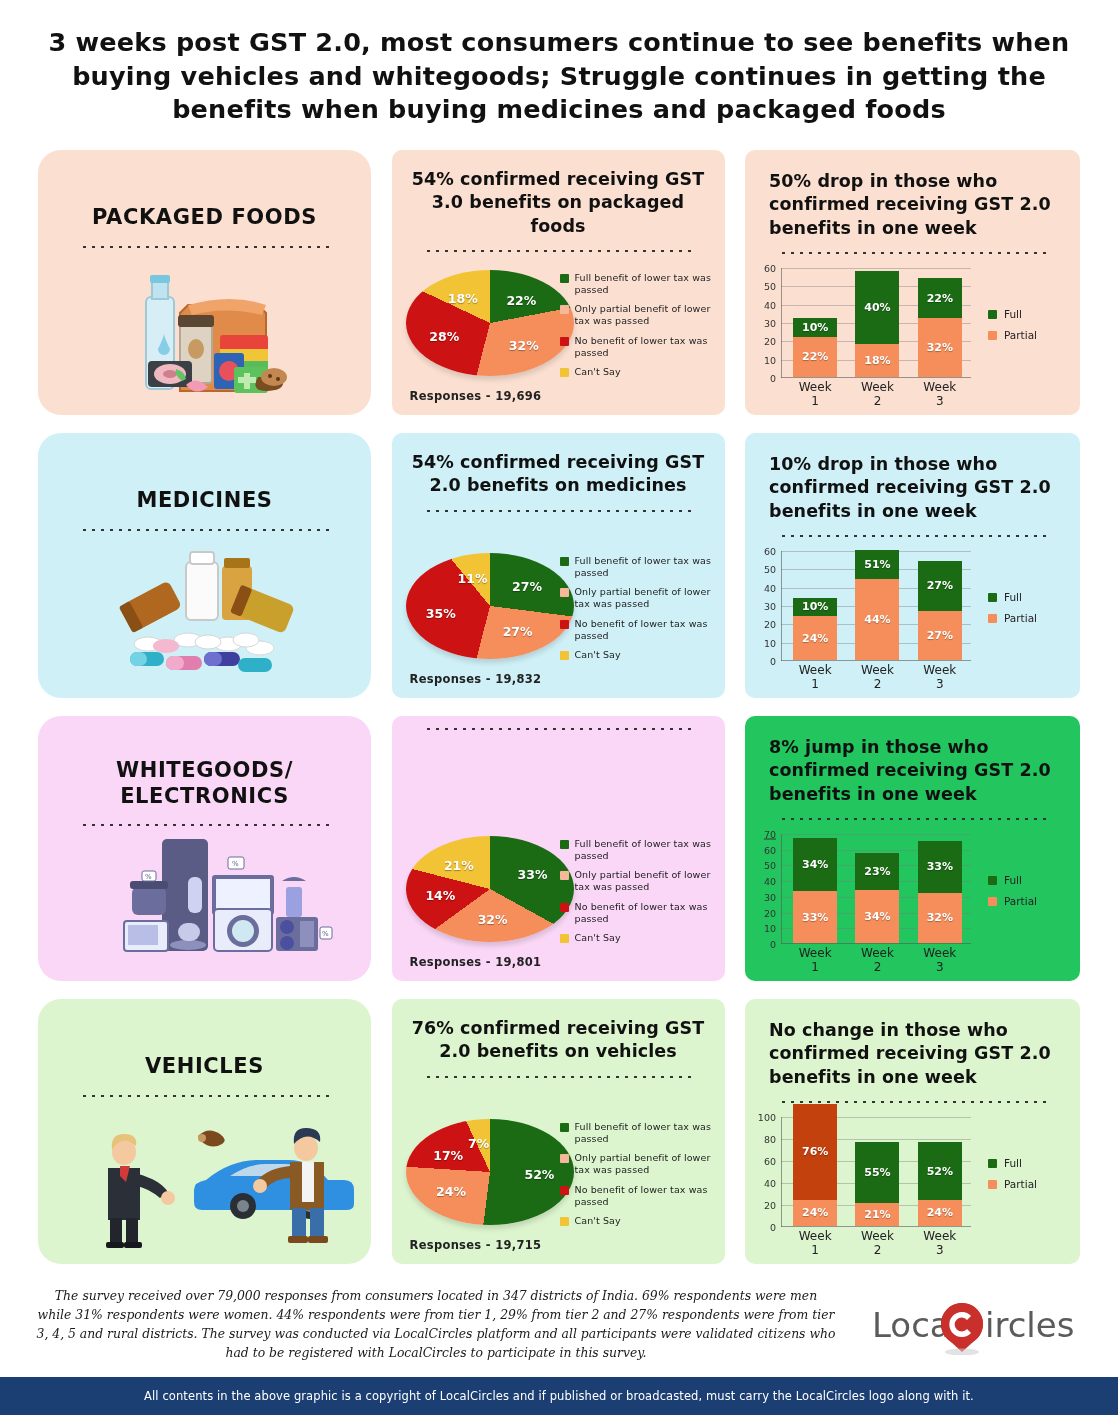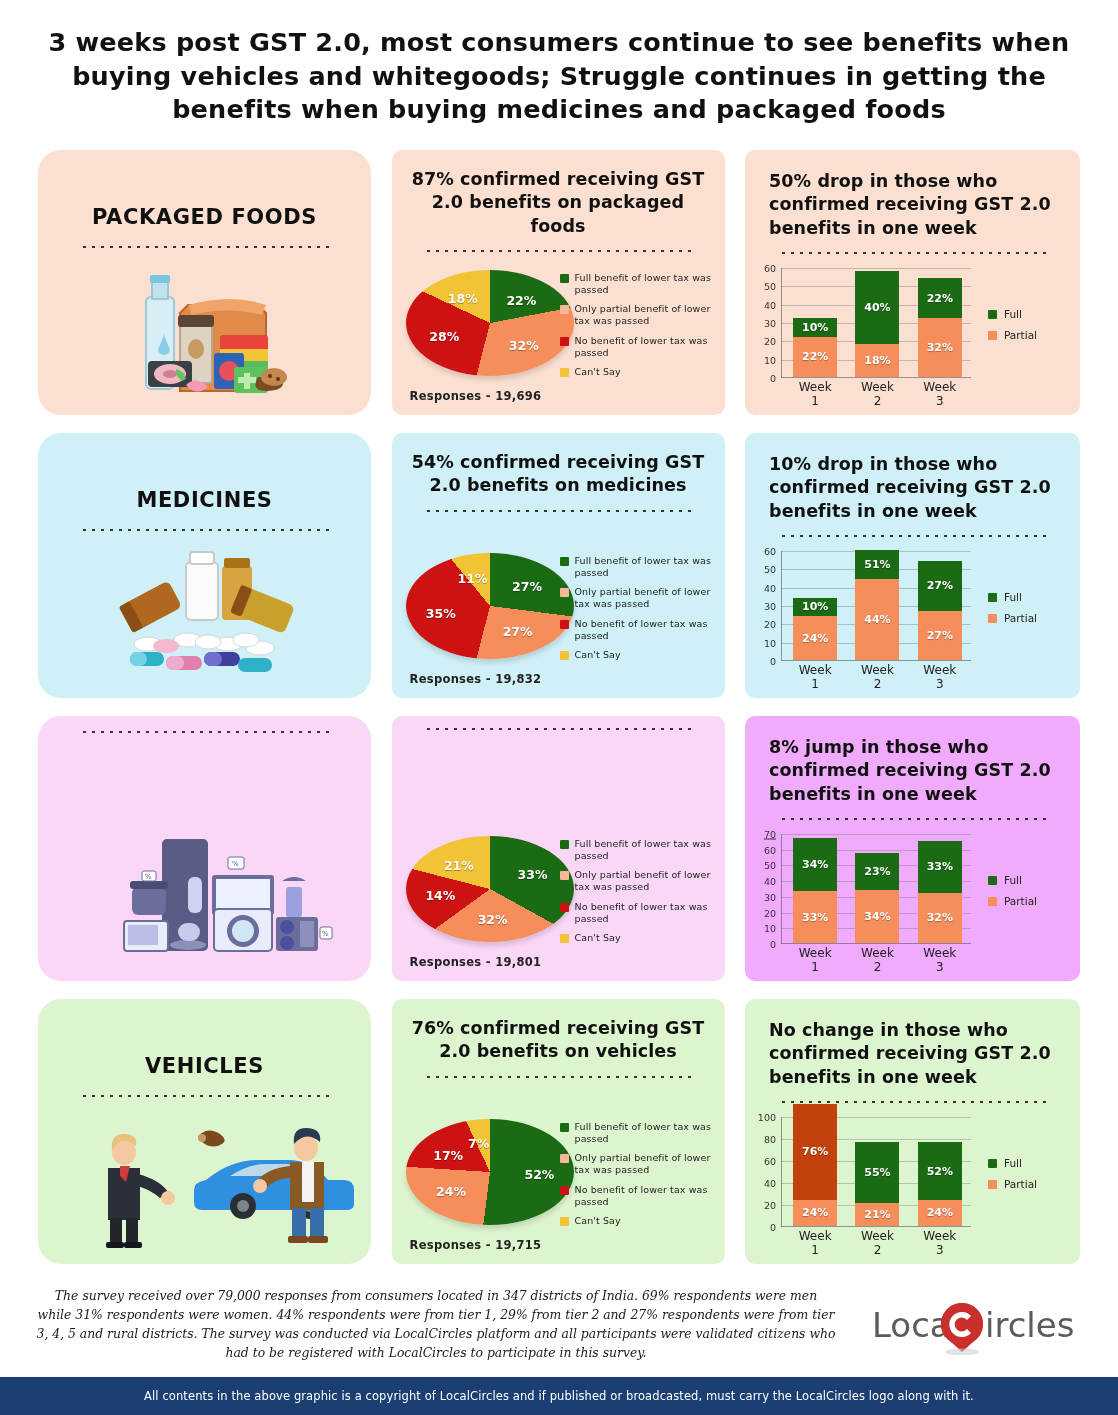--- a/index.html
+++ b/index.html
@@ -205,21 +205,21 @@
       <path d="M148 128 q10 -10 22 2 q-12 10 -22 -2z" fill="#f39ab4"></path>
       <path d="M144 124 q-8 -6 -6 -12 q8 2 10 10z" fill="#63c463"></path>
       <path d="M228 120 q8 -14 16 0 q6 14 -16 14 q-16 0 -8 -14z" fill="#7a4c22"></path>
       <ellipse cx="236" cy="120" rx="13" ry="9" fill="#c28850"></ellipse>
       <circle cx="232" cy="119" r="2" fill="#5b3714"></circle>
               <circle cx="240" cy="122" r="2" fill="#5b3714"></circle>
     </g>
           </svg></div>
       </div>
       <div class="card card-pie" style="background: rgb(251, 224, 210);">
-        <div class="card-head">87% confirmed receiving GST 2.0 benefits on packaged foods</div>
+        <div class="card-head">54% confirmed receiving GST 3.0 benefits on packaged foods</div>
         <div class="dots-sm"></div>
         <div class="pie-wrap">
           <div class="pie" style="background: conic-gradient(rgb(27, 107, 20) 0deg, rgb(27, 107, 20) 79.2deg, rgb(245, 142, 91) 79.2deg, rgb(245, 142, 91) 194.4deg, rgb(204, 18, 18) 194.4deg, rgb(204, 18, 18) 295.2deg, rgb(242, 195, 53) 295.2deg, rgb(242, 195, 53) 360deg);"></div>
           <div class="pie-lab" style="left: 115.871px; top: 29.8846px;">22%</div>
           <div class="pie-lab" style="left: 118.227px; top: 74.8691px;">32%</div>
           <div class="pie-lab" style="left: 38.7586px; top: 65.7734px;">28%</div>
           <div class="pie-lab" style="left: 57.2087px; top: 27.6702px;">18%</div>
         </div>
         <div class="legend">
           <div class="leg-row">
@@ -409,20 +409,21 @@
           </div>
           <div class="bl-row">
             <span class="bl-sw" style="background:#F58E5B"></span>
       <span class="bl-txt">Partial</span>
           </div>
         </div>
       </div>
     </div>
     <div class="row">
       <div class="card card-cat" style="background: rgb(250, 214, 247);">
+        <div class="cat-title two-line">WHITEGOODS/<br>ELECTRONICS</div>
     <div class="dots"></div>
     <div class="cat-art"><svg viewBox="0 0 330 150" width="330" height="150">
     <g fill="#5b5c86">
       <rect x="124" y="16" width="46" height="112" rx="5"></rect>
       <rect x="150" y="54" width="14" height="36" rx="6" fill="#cdd3f0"></rect>
       <rect x="174" y="52" width="62" height="40" rx="3" fill="#6b6e9c"></rect>
       <rect x="178" y="56" width="54" height="30" fill="#eef1ff"></rect>
       <rect x="200" y="92" width="10" height="8" fill="#6b6e9c"></rect>
       <rect x="180" y="100" width="52" height="10" fill="#8d90bd"></rect>
       <rect x="176" y="86" width="58" height="42" rx="4" fill="#e9ecfb" stroke="#6b6e9c" stroke-width="2"></rect>
@@ -471,21 +472,21 @@
             <span class="sw" style="background:#CC1212"></span>
       <span class="leg-txt">No benefit of lower tax was passed</span>
           </div>
           <div class="leg-row">
             <span class="sw" style="background:#F2C335"></span>
       <span class="leg-txt">Can't Say</span>
           </div>
         </div>
         <div class="responses">Responses - 19,801</div>
       </div>
-      <div class="card card-bar" style="background: #f0abfc;">
+      <div class="card card-bar" style="background: #22c55e;">
         <div class="card-head bar-head">8% jump in those who confirmed receiving GST 2.0 benefits in one week</div>
         <div class="dots-sm"></div>
         <div class="bar-area">
           <div class="gline" style="top: 94.2857px;"></div>
           <div class="gline" style="top: 78.5714px;"></div>
           <div class="gline" style="top: 62.8571px;"></div>
           <div class="gline" style="top: 47.1429px;"></div>
           <div class="gline" style="top: 31.4286px;"></div>
           <div class="gline" style="top: 15.7143px;"></div>
           <div class="gline" style="top: 0px;"></div>

